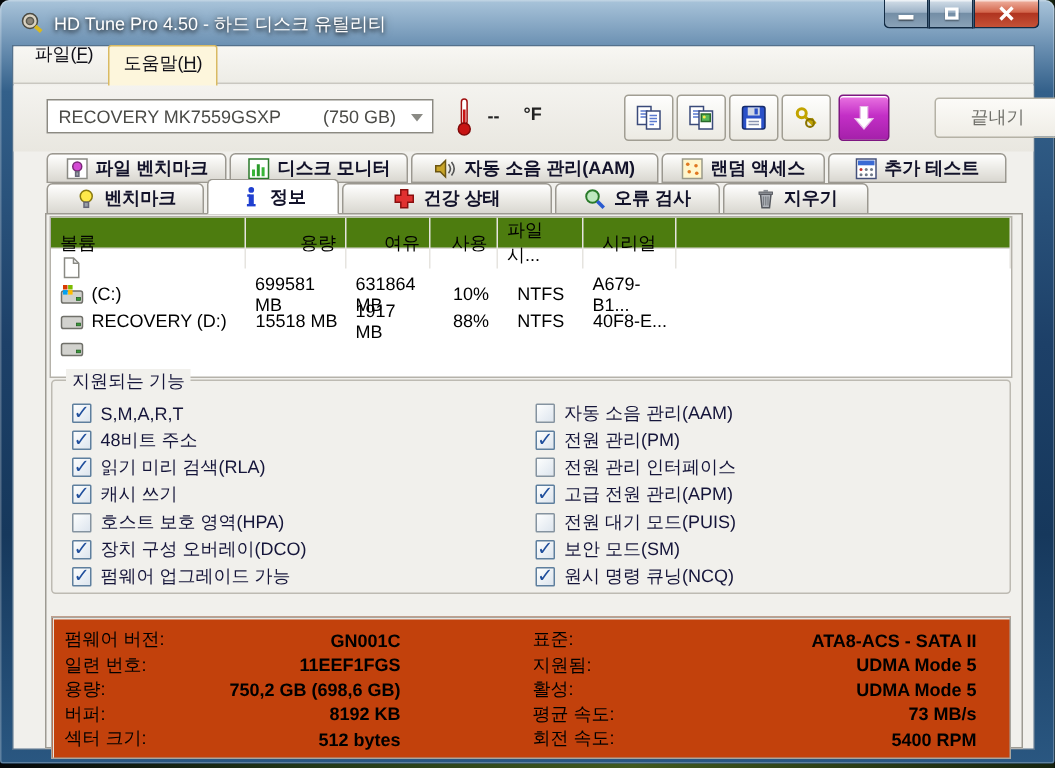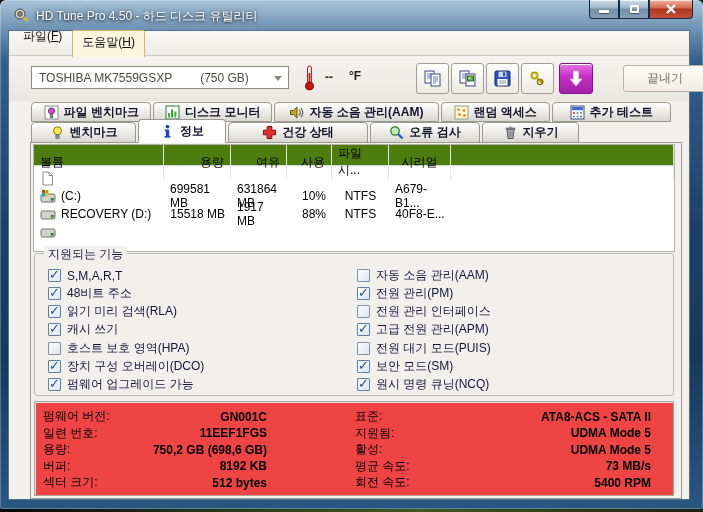--- a/index.html
+++ b/index.html
@@ -124,22 +124,22 @@
     background:linear-gradient(135deg,#FDFEFE,#DDE5EE);
     position:relative; flex:none;
   }
   .cb.checked { border-color:#5E7F9E; }
   .cb.checked::after {
     content:"✓"; position:absolute; left:0px; top:-3px;
     color:#1F4E9C; font-size:13px; font-weight:bold;
   }
   .feat-label { color:#15153a; }
   
-  .details { position:absolute; left:3px; top:258px; width:640px; height:95px;
-    background:#ef4444; border:1px solid #A8A59E; box-shadow:inset 1px 1px 0 #e8e6e0; }
+  .details { position:absolute; left:3px; top:268px; width:640px; height:95px;
+    background:#c2410c; border:1px solid #A8A59E; box-shadow:inset 1px 1px 0 #e8e6e0; }
   .det-col { position:absolute; top:7px; display:flex; flex-direction:column; justify-content:space-between; height:81px; }
   .det-col.left { left:8px; width:224px; }
   .det-col.right { left:320px; width:296px; }
   .det-row { display:flex; align-items:center; height:15px; }
   .det-label { color:#000; }
   .det-value { margin-left:auto; font-weight:bold; color:#000; }
 </style>
 </head>
 <body>
 
@@ -171,21 +171,21 @@
 
   <div class="client">
 
     <div class="menubar">
       <span class="menu-item"><span>파일(</span><span class="menu-key">F</span><span>)</span></span>
       <span class="menu-item highlighted"><span>도움말(</span><span class="menu-key">H</span><span>)</span></span>
     </div>
 
     <div class="toolbar">
       <div class="drive-select">
-        <span>TOSHIBA MK7559GSXP</span>
+        <span>RECOVERY MK7559GSXP</span>
         <span class="drive-cap">(750 GB)</span>
         <span class="combo-arrow"></span>
       </div>
       <span class="thermo">
         <svg viewBox="0 0 13 26" width="13" height="26">
           <rect x="4.6" y="1" width="3.8" height="17" rx="2" fill="#fff" stroke="#a01010"></rect>
           <rect x="5.6" y="8" width="1.8" height="11" fill="#c81414"></rect>
           <circle cx="6.5" cy="21" r="4" fill="#c81414" stroke="#800a0a"></circle>
         </svg>
       </span>

